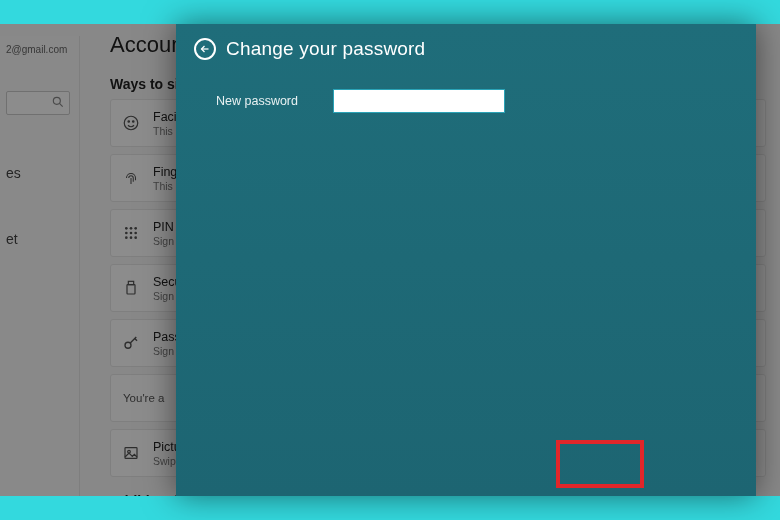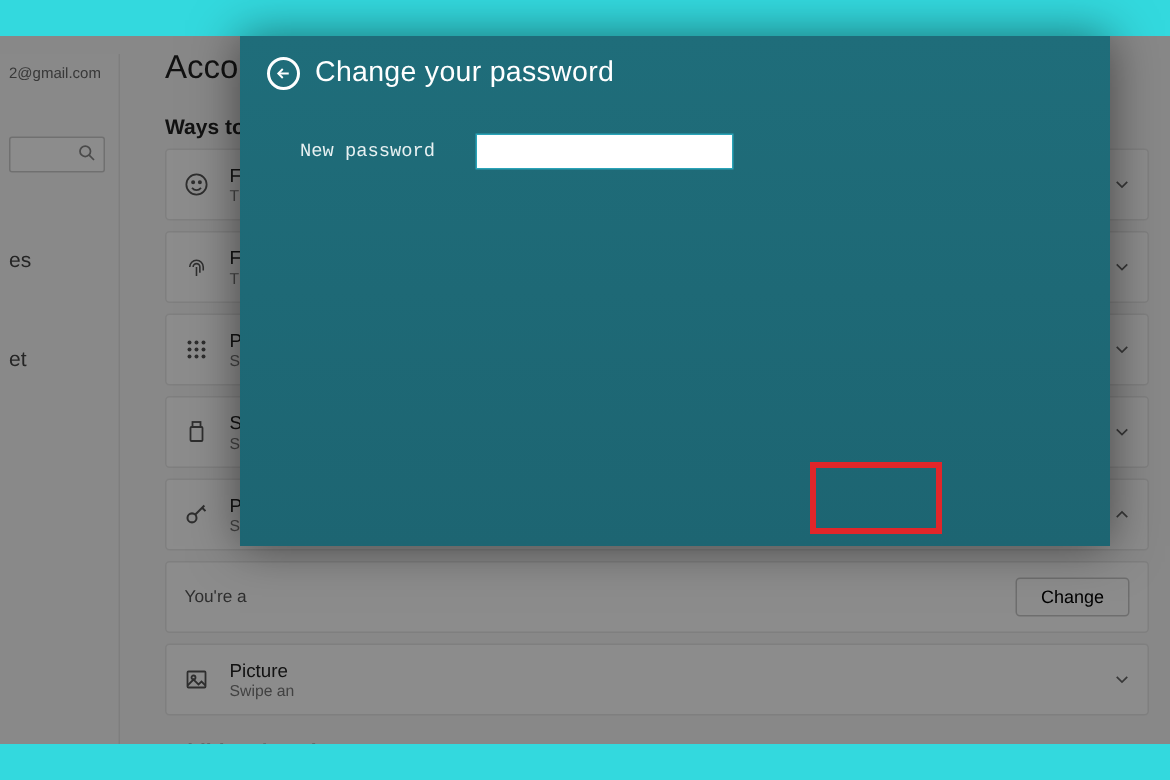--- a/index.html
+++ b/index.html
@@ -106,24 +106,24 @@
     background: #fff;
     border: 1px solid #c9c9c9;
     padding: 5px 16px;
     font-size: 12px;
     border-radius: 3px;
   }
 
   
   .dialog {
     position: absolute;
-    left: 160px;
+    left: 176px;
     top: 24px;
     width: 580px;
-    height: 340px;
+    height: 472px;
     background: #1f6b78; 
     background: linear-gradient(#1f6d7a, #1d6572);
     color: #fff;
     box-shadow: 0 0 30px rgba(0,0,0,.5);
   }
   .dlg-header {
     display: flex;
     align-items: center;
     gap: 10px;
     padding: 14px 18px 6px 18px;
@@ -142,21 +142,20 @@
   }
   .form-row {
     display: flex;
     align-items: center;
     margin: 16px 0;
     font-size: 12.5px;
   }
   .form-label {
     width: 118px;
     color: #e8f1f2;
-    font-family: Liberation Mono, monospace;
   }
   .form-input {
     width: 170px;
     height: 22px;
     border: none;
     background: #d9e8eb;
     box-sizing: border-box;
     padding: 0 6px;
     font-size: 12px;
   }

